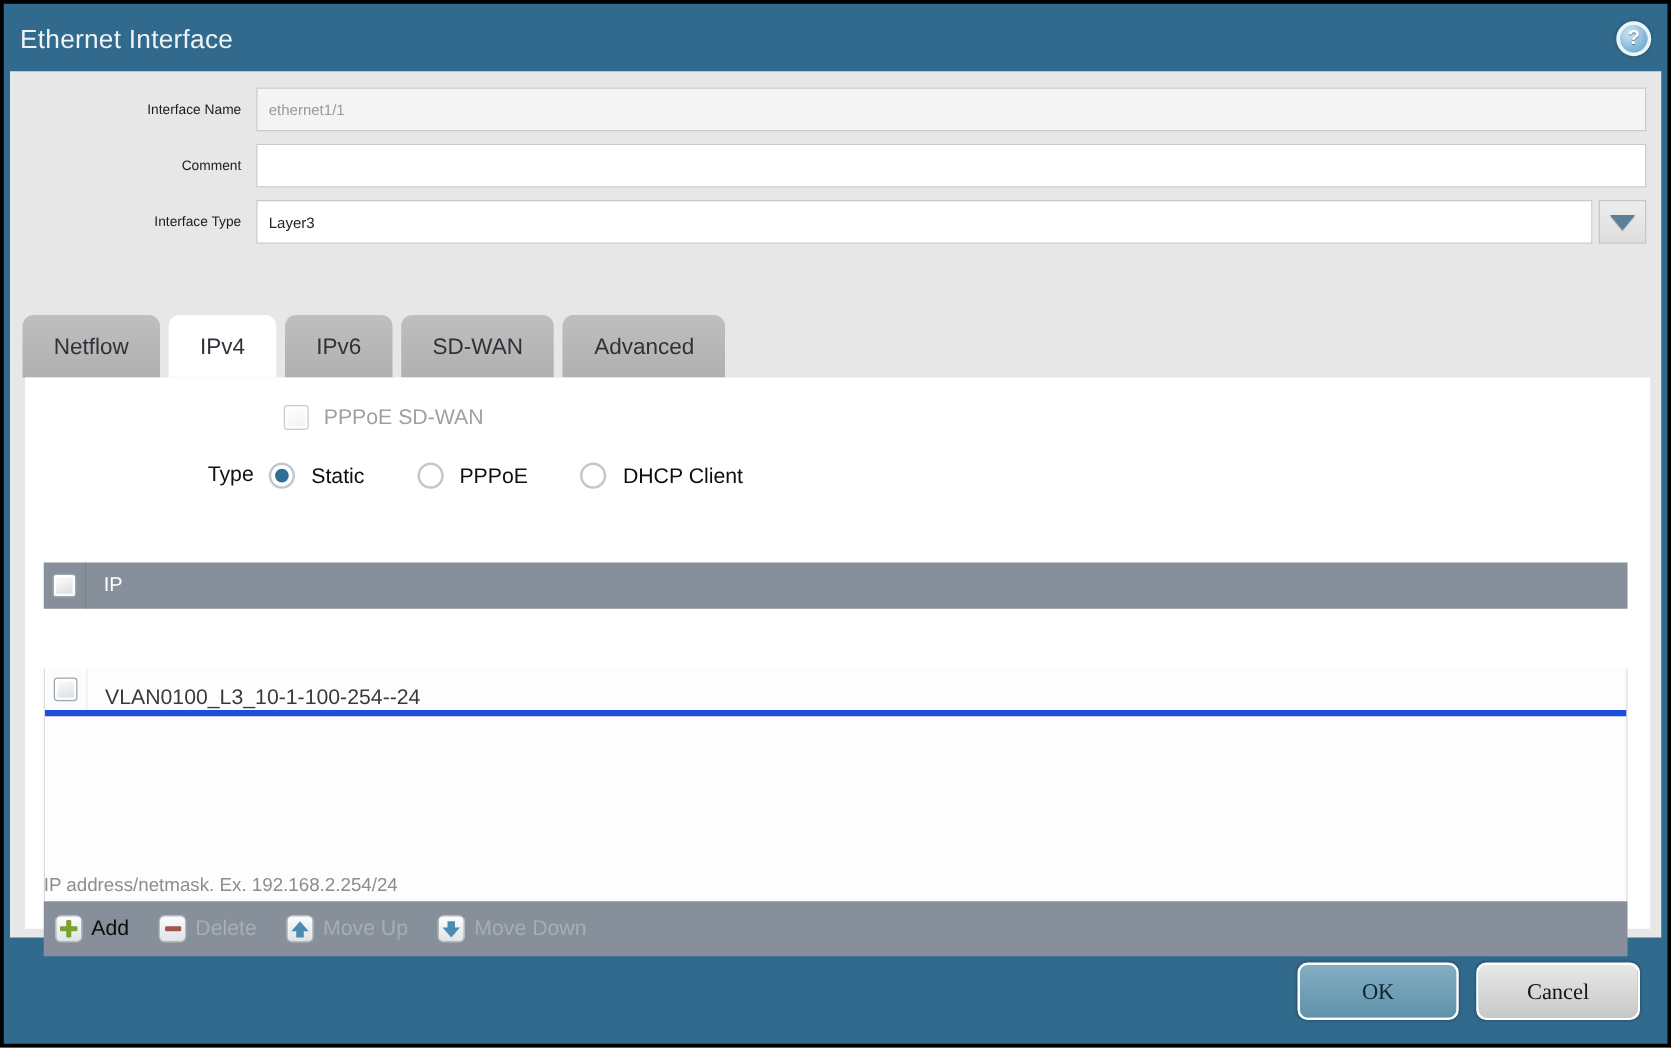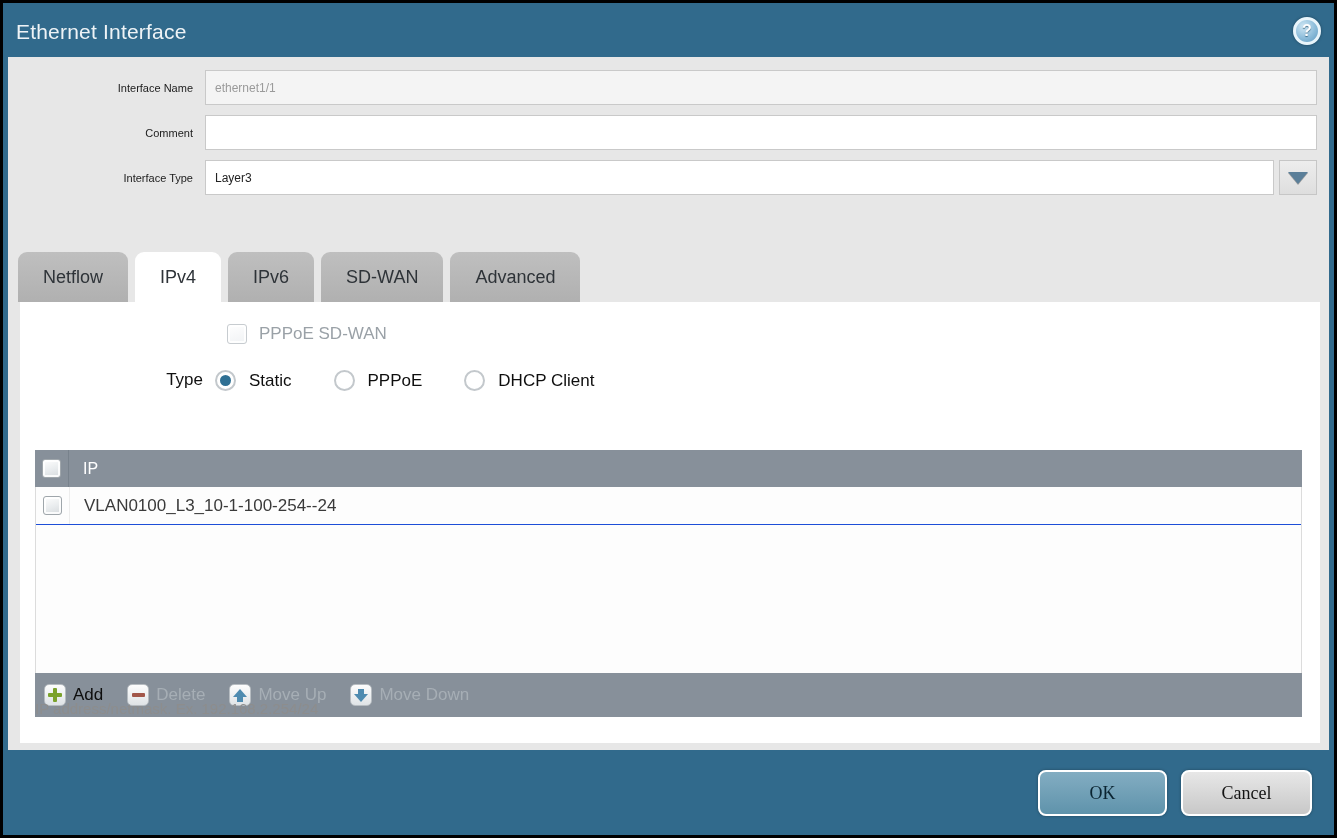--- a/index.html
+++ b/index.html
@@ -79,21 +79,21 @@
 
   
   .grid { position:absolute; left:15px; right:18px; top:123px; }
   .ghead {
     height:37px; background:#87909a; display:flex; align-items:center;margin-top:25px;
   }
   .gcbcell { width:34px; display:flex; justify-content:center; align-items:center; flex:none; align-self:stretch; border-right:1px solid #78828c; }
   .ghead .cb, .grow .cb { width:19px; height:19px; }
   .ghlabel { padding-left:14px; color:#fff; font-size:16px; }
   .gbody { height:186px; background:#fdfdfd; border-left:1px solid #dcdcdc; border-right:1px solid #dcdcdc; }
-  .grow { height:38px; display:flex; align-items:center; border-bottom:1px solid #1d4ed8; cursor:default; }
+  .grow { height:38px; display:flex; align-items:flex-end; border-bottom:5px solid #1d4ed8; cursor:default;margin-top:48px; }
   .grow .gcbcell { border-right:1px solid #ededed; }
   .grow-text { padding-left:14px; font-size:17px; color:#3a3a3a; }
 
   .gtoolbar {
     height:44px; background:#87909a; display:flex; align-items:center; padding-left:9px; gap:24px;
   }
   .tbtn { display:flex; align-items:center; gap:7px; cursor:pointer; }
   .tbtn.disabled { cursor:default; }
   .tb-icon {
     width:22px; height:22px; border-radius:5px; border:1px solid #b6bcc1;

